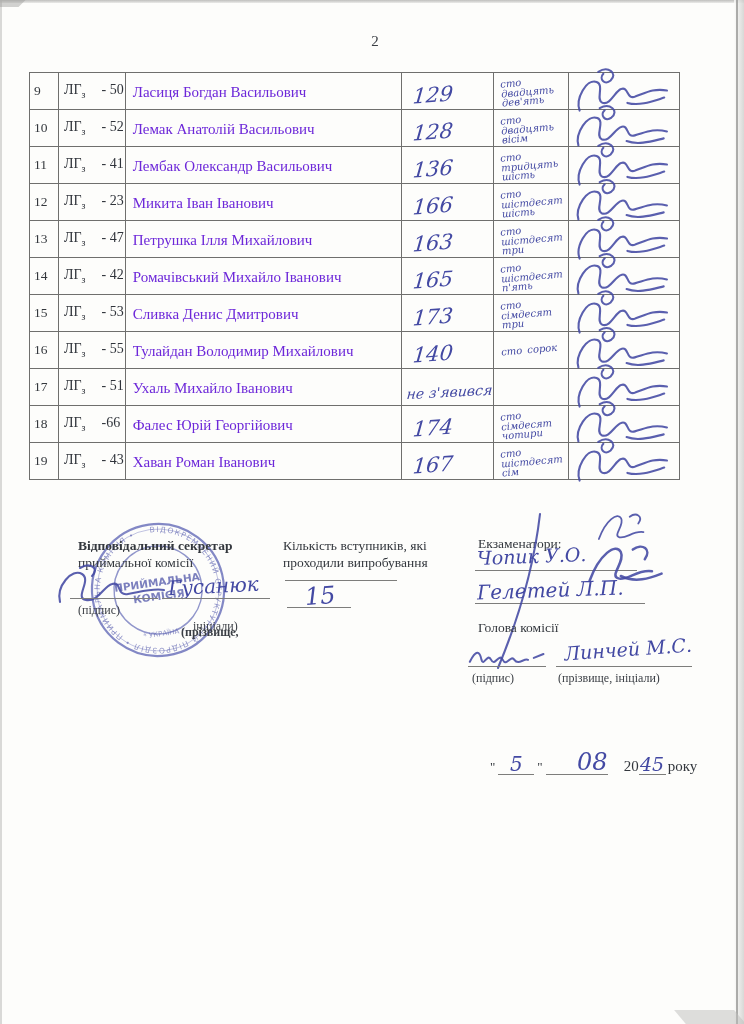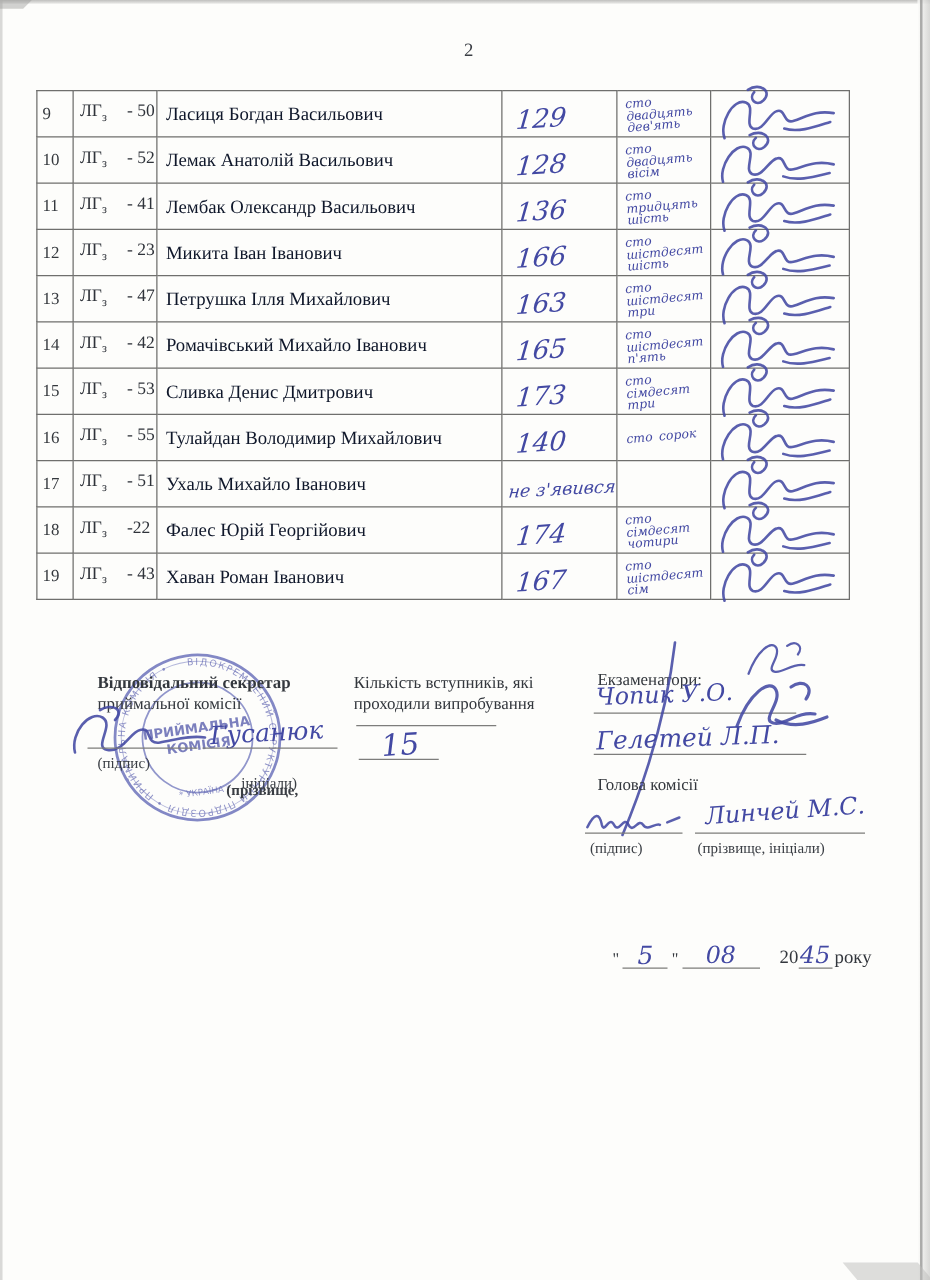--- a/index.html
+++ b/index.html
@@ -16,21 +16,21 @@
   .page-number{position:absolute;left:360px;top:33px;width:30px;text-align:center;font-size:15px;color:#3a3e44;}
 
   
   table.results{position:absolute;left:29px;top:72px;border-collapse:collapse;table-layout:fixed;background:transparent;}
   table.results td{border:1px solid #6f6f6d;vertical-align:middle;overflow:visible;}
   table.results tr{height:37px;}
   td.c-num{width:23px;font-size:13.5px;padding-left:4px;color:#34383d;}
   td.c-code{width:59px;font-size:14px;padding-left:5px;white-space:nowrap;color:#2f333a;}
   td.c-code sub{font-size:10px;}
   td.c-code .code-num{margin-left:16px;}
-  td.c-name{width:268px;font-size:15px;padding:3px 0 0 7px;vertical-align:top;color:#0f172a;}
+  td.c-name{width:268px;font-size:15px;padding:3px 0 0 7px;vertical-align:top;color:#6d28d9;}
   td.c-score{width:79px;position:relative;}
   td.c-words{width:72px;position:relative;}
   td.c-sig{width:108px;position:relative;}
   .hw{color:var(--ink,#4349a3);font-family:"DejaVu Serif",serif;font-style:italic;}
   .score-text{display:block;font-size:21px;transform:skewX(-9deg) rotate(-4deg);padding-left:10px;line-height:1;margin-top:6px;white-space:nowrap;}
   .score-text.absent{font-size:14px;transform:skewX(-8deg) rotate(-3deg);padding-left:4px;margin-top:10px;}
   .words-text{display:block;font-size:10px;line-height:.95;transform:rotate(-5deg);padding-left:6px;white-space:normal;word-spacing:2px;}
   td.c-sig svg{position:absolute;left:0;top:-5px;overflow:visible;}
   tr:nth-child(odd) td.c-sig svg{transform:rotate(-2deg) translateY(-1px);}
   tr:nth-child(even) td.c-sig svg{transform:rotate(2deg);}
@@ -43,21 +43,21 @@
   .hw-abs{position:absolute;white-space:nowrap;}
   .scrawl{position:absolute;overflow:visible;}
 
   .stamp-svg{position:absolute;left:86px;top:518px;transform:rotate(-8deg);opacity:.82;}
   .stamp-svg text{fill:var(--ink,#4349a3);}
 
   .date-row{position:absolute;left:487px;top:722px;display:flex;align-items:flex-end;font-size:15px;color:#33373d;}
   .date-row .q{margin:0 3px;font-size:13px;}
   .du{display:inline-block;text-align:center;border-bottom:1.2px solid #7d7d7b;}
   .d-day{width:36px;font-size:20px;line-height:1;}
-  .d-month{width:62px;font-size:19px;line-height:1;}
+  .d-month{width:62px;font-size:24px;line-height:1;text-align:right;}
   .d-year{width:27px;font-size:19px;line-height:1;}
   .d-gap{width:14px;}
   .printed{margin-left:2px;margin-top:36px;}
 </style>
 </head>
 <body>
 
 <div class="page">
   <div class="edge-top"></div>
   <div class="edge-left"></div>
@@ -236,21 +236,21 @@
         <svg width="110" height="48" viewBox="0 0 110 44">
           <path class="sigpath" d="M10,40 C6,28 18,8 28,12 C36,15 26,30 33,33 C41,36 46,22 52,20 C60,17 57,31 66,28 C76,25 84,20 98,23"></path>
           <path class="sigpath" d="M30,2 C40,-4 50,4 42,11 C36,16 30,9 35,4"></path>
           <path class="sigpath" d="M58,34 C70,38 84,33 95,30"></path>
         </svg>
       </td>
     </tr>
 
     <tr>
       <td class="c-num">18</td>
-      <td class="c-code"><span class="code-main">ЛГ</span><sub class="code-sub">з</sub><span class="code-num">-22</span></td>
+      <td class="c-code"><span class="code-main">ЛГ</span><sub class="code-sub">з</sub><span class="code-num">-66</span></td>
       <td class="c-name">Фалес Юрій Георгійович</td>
       <td class="c-score">
             <span class="hw score-text">174</span>
           </td>
       <td class="c-words">
             <span class="hw words-text">сто сімдесят чотири</span>
           </td>
       <td class="c-sig">
         <svg width="110" height="48" viewBox="0 0 110 44">
           <path class="sigpath" d="M10,40 C6,28 18,8 28,12 C36,15 26,30 33,33 C41,36 46,22 52,20 C60,17 57,31 66,28 C76,25 84,20 98,23"></path>

